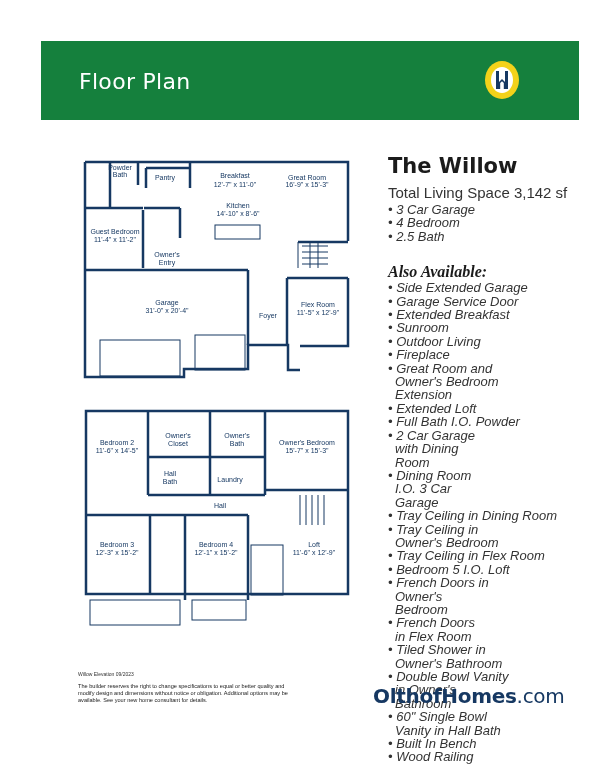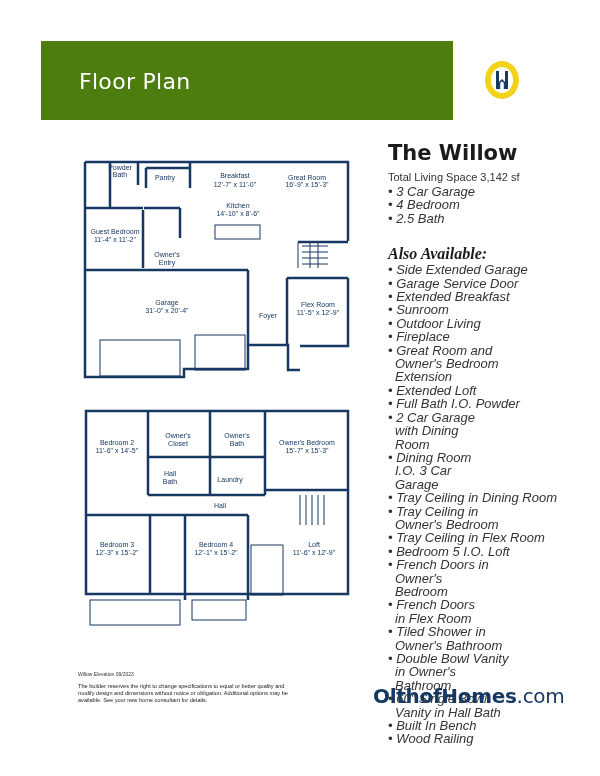--- a/index.html
+++ b/index.html
@@ -1,27 +1,27 @@
 <!DOCTYPE html>
 <html><head>
 <meta charset="utf-8">
 <style>
   html, body { margin:0; padding:0; background:#ffffff; }
   body { width:600px; height:776px; position:relative; overflow:hidden; font-family:"DejaVu Sans", sans-serif; color:#1a2a4a; }
-  .banner { position:absolute; left:41px; top:41px; width:412px; height:79px; background:#4d7c0f; }
+  .banner { position:absolute; left:41px; top:41px; width:538px; height:79px; background:#15803d; }
   .banner-title { position:absolute; left:38px; top:28px; font-size:22px; color:#ffffff; font-family:"DejaVu Sans", sans-serif; letter-spacing:0.3px; }
   .logo { position:absolute; left:444px; top:20px; width:34px; height:38px; border-radius:50%; background:#f3d21a; }
   .logo-inner { position:absolute; left:6px; top:6px; width:22px; height:26px; border-radius:50%; background:#ffffff; }
   .logo-h { position:absolute; left:4px; top:3px; width:14px; height:20px; }
   .plan { position:absolute; background:#fff; }
   .plan svg { display:block; }
   .room-label { font-family:"Liberation Sans", sans-serif; font-size:7px; fill:#163862; text-anchor:middle; }
   .side { position:absolute; left:388px; top:140px; width:180px; }
-  .model-name { font-size:21px; font-weight:bold; color:#1b1b1b; margin:1px 0 6px 0; font-family:"DejaVu Sans", sans-serif; }
-  .total { font-size:11px; color:#333; margin:0 0 2px 0; font-family:"Liberation Sans", sans-serif; }
+  .model-name { font-size:21px; font-weight:bold; color:#1b1b1b; margin:14px 0 6px 0; font-family:"DejaVu Sans", sans-serif; }
+  .total { font-size:15px; color:#333; margin:0 0 2px 0; font-family:"Liberation Sans", sans-serif; }
   .std-list, .opt-list { list-style:none; margin:0; padding:0; font-family:"Liberation Sans", sans-serif; font-size:13px; color:#333;font-style:italic; }
   .std-list li, .opt-list li { line-height:13.4px; padding-left:7px; text-indent:-7px; }
   .std-list li::before, .opt-list li::before { content:"• "; }
   .also { font-style:italic; font-weight:bold; font-size:16px; color:#1b1b1b; margin:20px 0 0 0; font-family:Liberation Serif, serif; }
   .footer-code { position:absolute; left:78px; top:671px; font-size:5px; color:#333; font-family:"Liberation Sans", sans-serif; }
   .disclaimer { position:absolute; left:78px; top:683px; width:210px; font-size:5.6px; line-height:7px; color:#222; font-family:"Liberation Sans", sans-serif; }
   .brand { position:absolute; left:373px; top:684px; font-size:20px; font-weight:bold; color:#163862; font-family:"DejaVu Sans", sans-serif; letter-spacing:-0.3px; }
   .brand .tld { font-weight:normal;margin-top:11px; }
 </style>
 </head>

